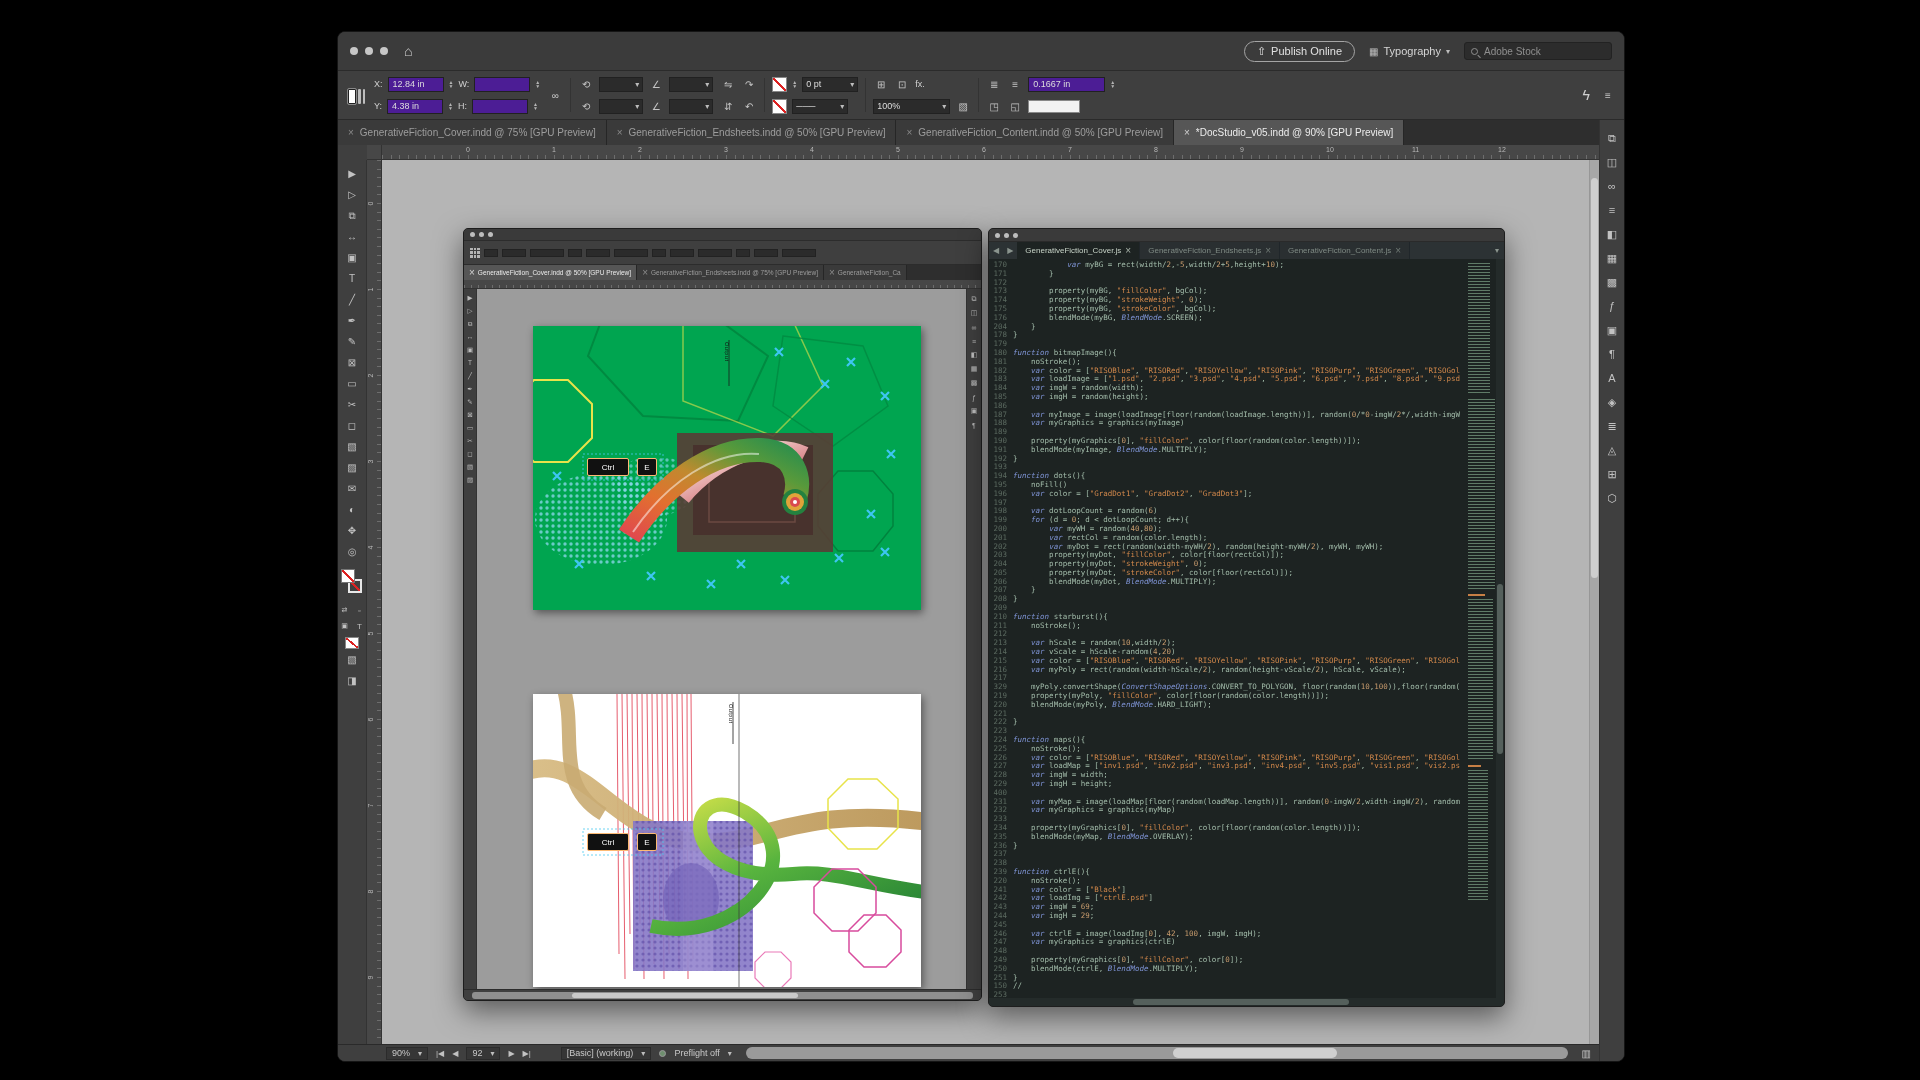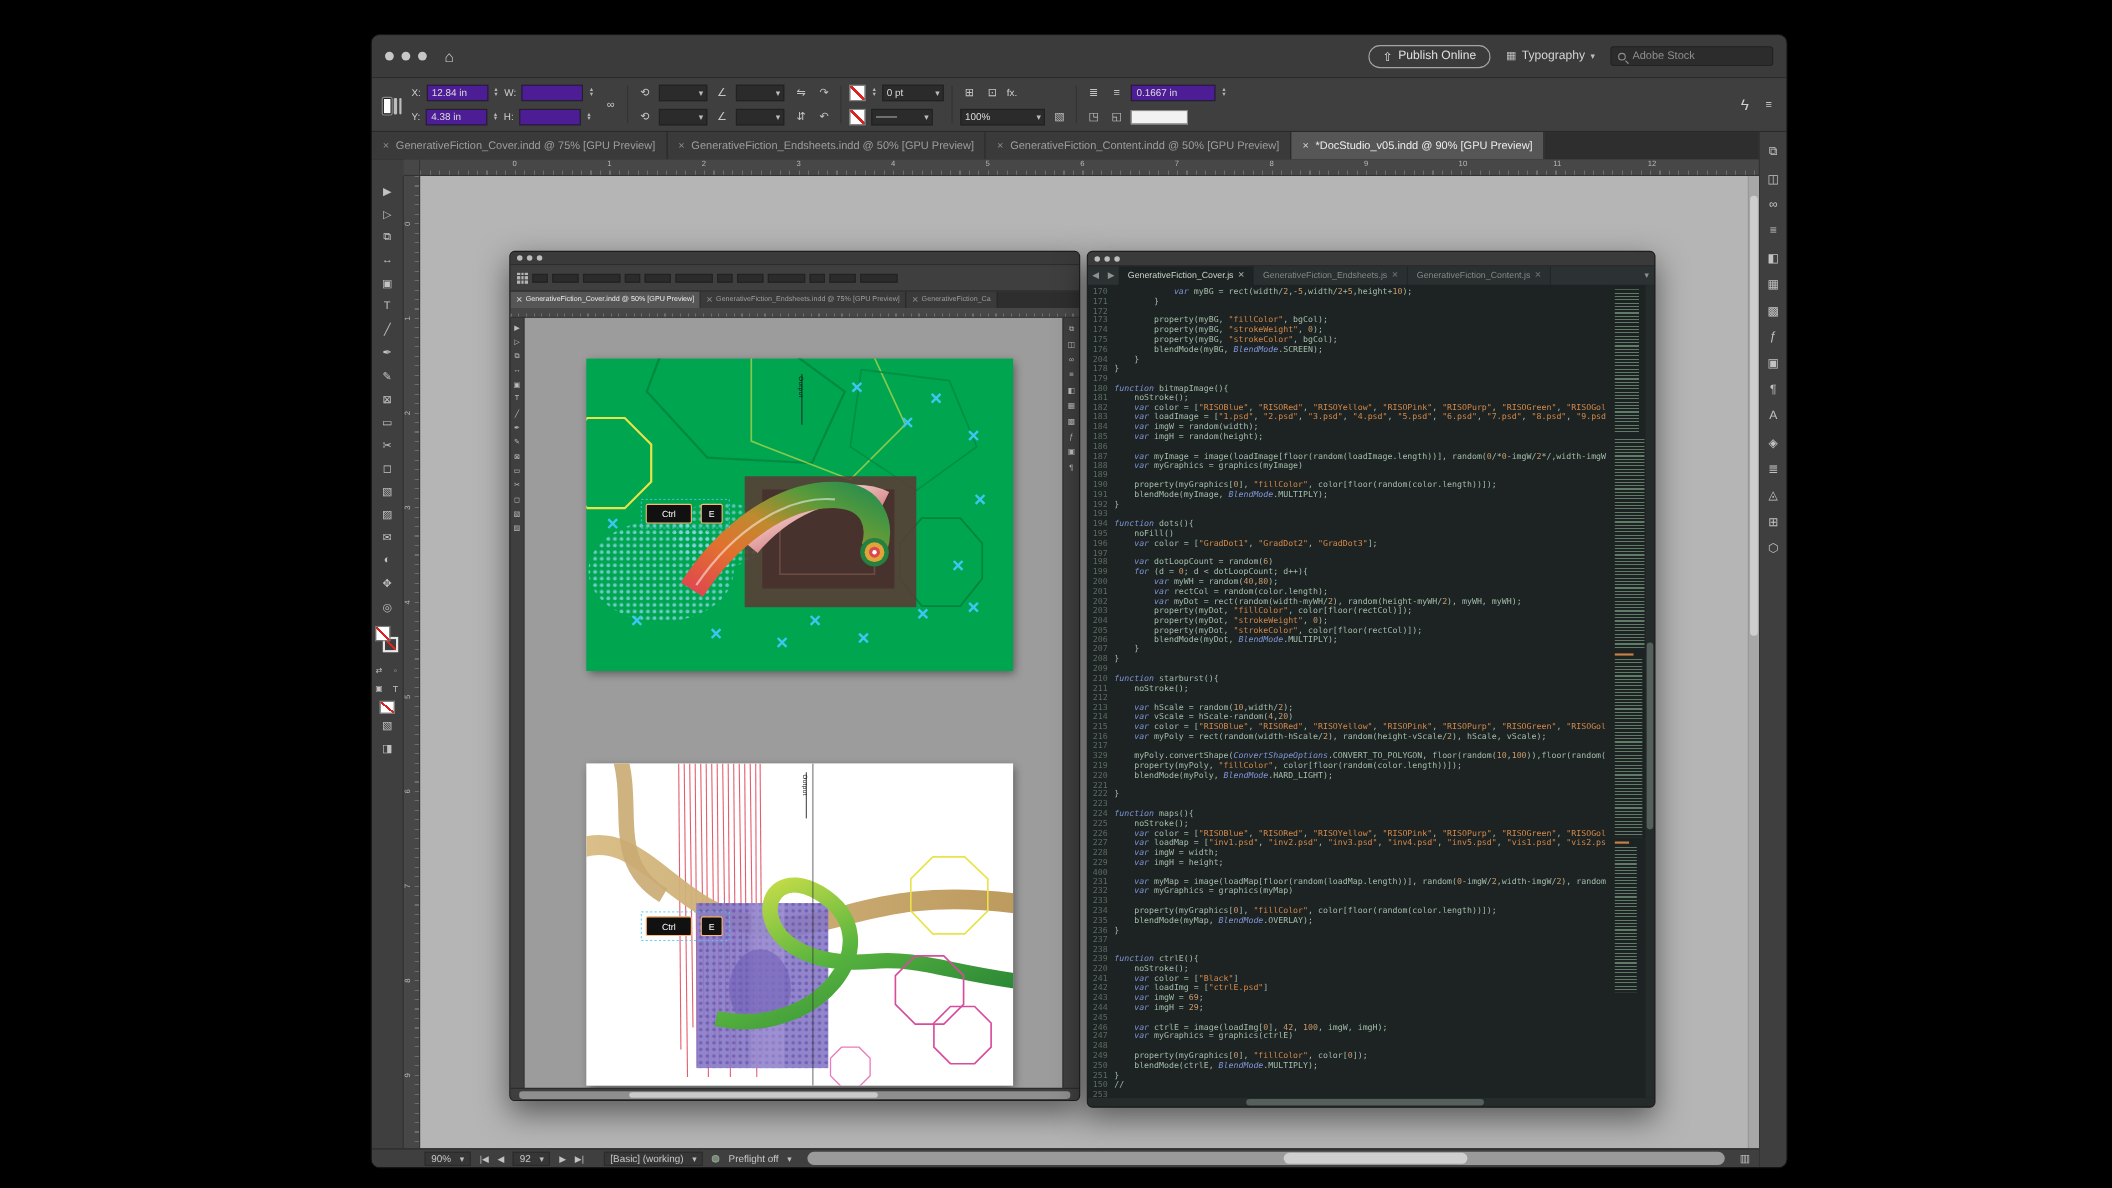--- a/index.html
+++ b/index.html
@@ -759,21 +759,21 @@
       <span class="caret">▾</span>
     </div>
     <span class="navbtn">|◀</span>
     <span class="navbtn">◀</span>
     <div class="sbbox">
       <span>92</span>
       <span class="caret">▾</span>
     </div>
     <span class="navbtn">▶</span>
     <span class="navbtn">▶|</span>
-    <div class="sbbox" style="margin-left:10px">
+    <div class="sbbox" style="margin-left:22px">
       <span>[Basic] (working)</span>
       <span class="caret">▾</span>
     </div>
     <span class="pfdot"></span>
     <span>Preflight off</span>
     <span class="caret">▾</span>
     <div class="hst">
           <div class="thumb"></div>
         </div>
     <span class="spread-ic">▥</span>

